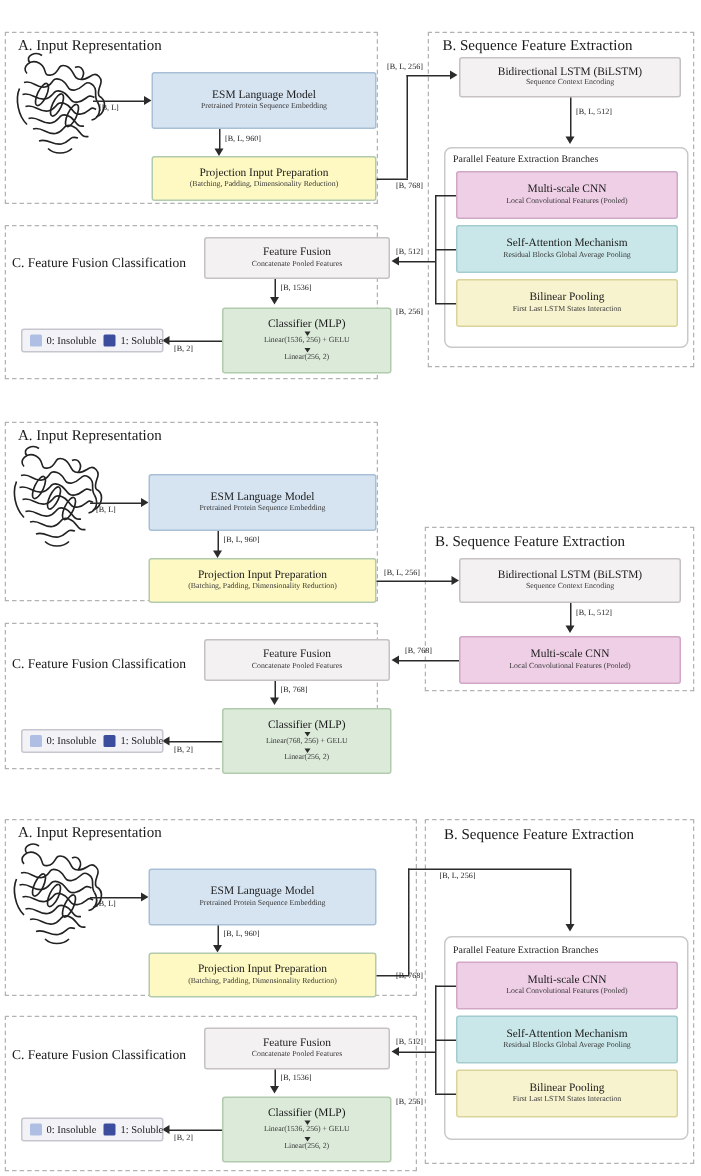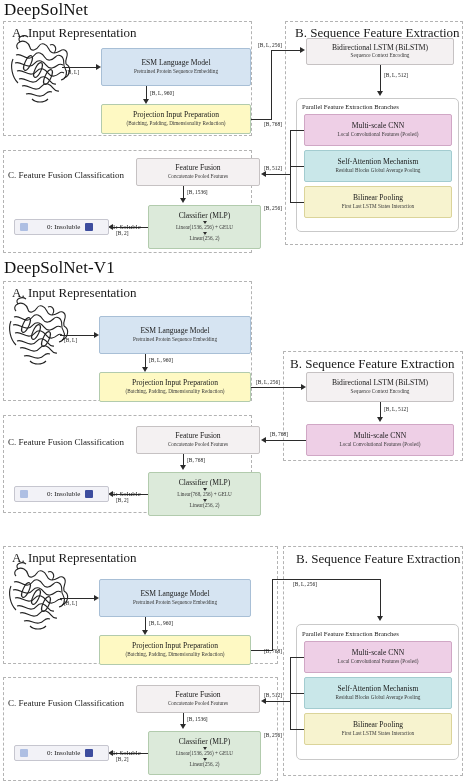--- a/index.html
+++ b/index.html
@@ -30,21 +30,21 @@
 
   
   .panel {
     position: absolute;
     border: 1px dashed #b3b3b3;
     background: transparent;
     border-radius: 1px;
   }
   .panel-label {
     position: absolute;
-    font-size: 13px;
+    font-size: 10px;
     color: #1a1a1a;
     white-space: nowrap;
   }
 
   
   .box {
     position: absolute;
     border: 1px solid #b9b9b9;
     border-radius: 2px;
     display: flex;
@@ -105,21 +105,21 @@
     display: flex;
     align-items: center;
     gap: 5px;
     padding: 0 5px;
     white-space: nowrap;
   }
   .legend .item { display:flex; align-items:center; gap:3px; }
   .legend .sw { width: 8px; height: 8px; border-radius: 1px; display:inline-block; }
   .legend .sw-insoluble { background:#aebfe3; }
   .legend .sw-soluble   { background:#3d4d9e; }
-  .legend .lab { font-size: 7px; color:#1a1a1a;margin-left:16px; }
+  .legend .lab { font-size: 7px; color:#1a1a1a; }
 
   
   .line { position: absolute; background: #2b2b2b; }
   .hline { height: 1px; }
   .vline { width: 1px; }
   .arrow { position: absolute; width: 0; height: 0; }
   .arrow-down  { border-left:3.2px solid transparent; border-right:3.2px solid transparent; border-top:5px solid #2b2b2b; }
   .arrow-right { border-top:3.2px solid transparent; border-bottom:3.2px solid transparent; border-left:5px solid #2b2b2b; }
   .arrow-left  { border-top:3.2px solid transparent; border-bottom:3.2px solid transparent; border-right:5px solid #2b2b2b; }
   .arrow-down-sm { border-left:2.2px solid transparent; border-right:2.2px solid transparent; border-top:3.4px solid #2b2b2b; }
@@ -135,21 +135,20 @@
   
   .protein { position: absolute; }
 </style>
 </head>
 <body>
 
 <div class="page">
 
   <div class="model" style="top:0px;height:255px;">
 
-    <div class="model-title" style="top:0px;">DeepSolNet</div>
 
     <div class="panel" style="left:3px;top:21px;width:249px;height:115px;"></div>
     <div class="panel-label" style="left:12px;top:25px;">A. Input Representation</div>
 
     <div class="protein" style="left:8px;top:33px;">
       <svg width="68" height="72" viewBox="0 0 68 72" fill="none" stroke="#222" stroke-width="1.1">
         <path d="M10 16 C6 12 12 6 18 9 C24 12 20 18 26 17 C32 16 30 9 36 11"></path>
         <path d="M36 11 C42 13 40 20 46 20 C52 20 54 14 58 18 C62 22 56 26 58 31"></path>
         <path d="M8 22 C14 20 16 26 22 25 C28 24 26 18 32 20 C38 22 36 28 42 27"></path>
         <path d="M42 27 C48 26 48 20 53 23 C58 26 54 31 57 35"></path>
@@ -263,21 +262,20 @@
       </div>
       <div class="item">
         <span class="sw sw-soluble"></span>
         <span class="lab">1: Soluble</span>
       </div>
     </div>
   </div>
 
   <div class="model" style="top:258px;height:255px;">
 
-    <div class="model-title" style="top:0px;">DeepSolNet-V1</div>
 
     <div class="panel" style="left:3px;top:23px;width:249px;height:120px;"></div>
     <div class="panel-label" style="left:12px;top:27px;">A. Input Representation</div>
 
     <div class="protein" style="left:6px;top:37px;">
       <svg width="68" height="72" viewBox="0 0 68 72" fill="none" stroke="#222" stroke-width="1.1">
         <path d="M10 16 C6 12 12 6 18 9 C24 12 20 18 26 17 C32 16 30 9 36 11"></path>
         <path d="M36 11 C42 13 40 20 46 20 C52 20 54 14 58 18 C62 22 56 26 58 31"></path>
         <path d="M8 22 C14 20 16 26 22 25 C28 24 26 18 32 20 C38 22 36 28 42 27"></path>
         <path d="M42 27 C48 26 48 20 53 23 C58 26 54 31 57 35"></path>

